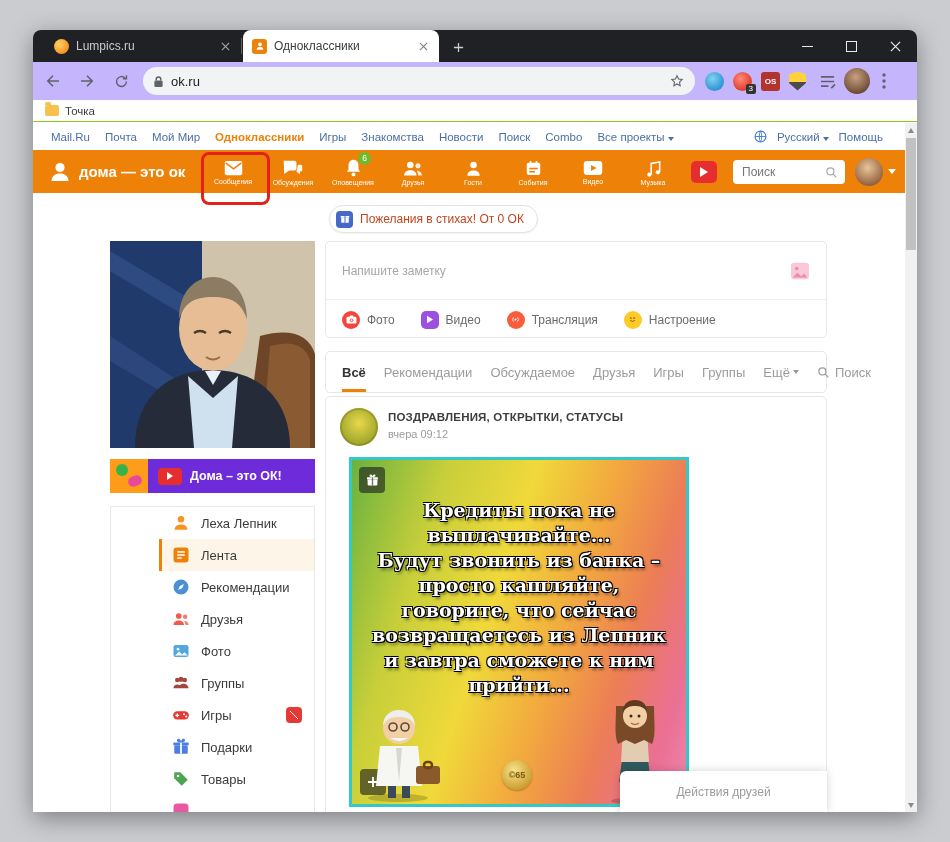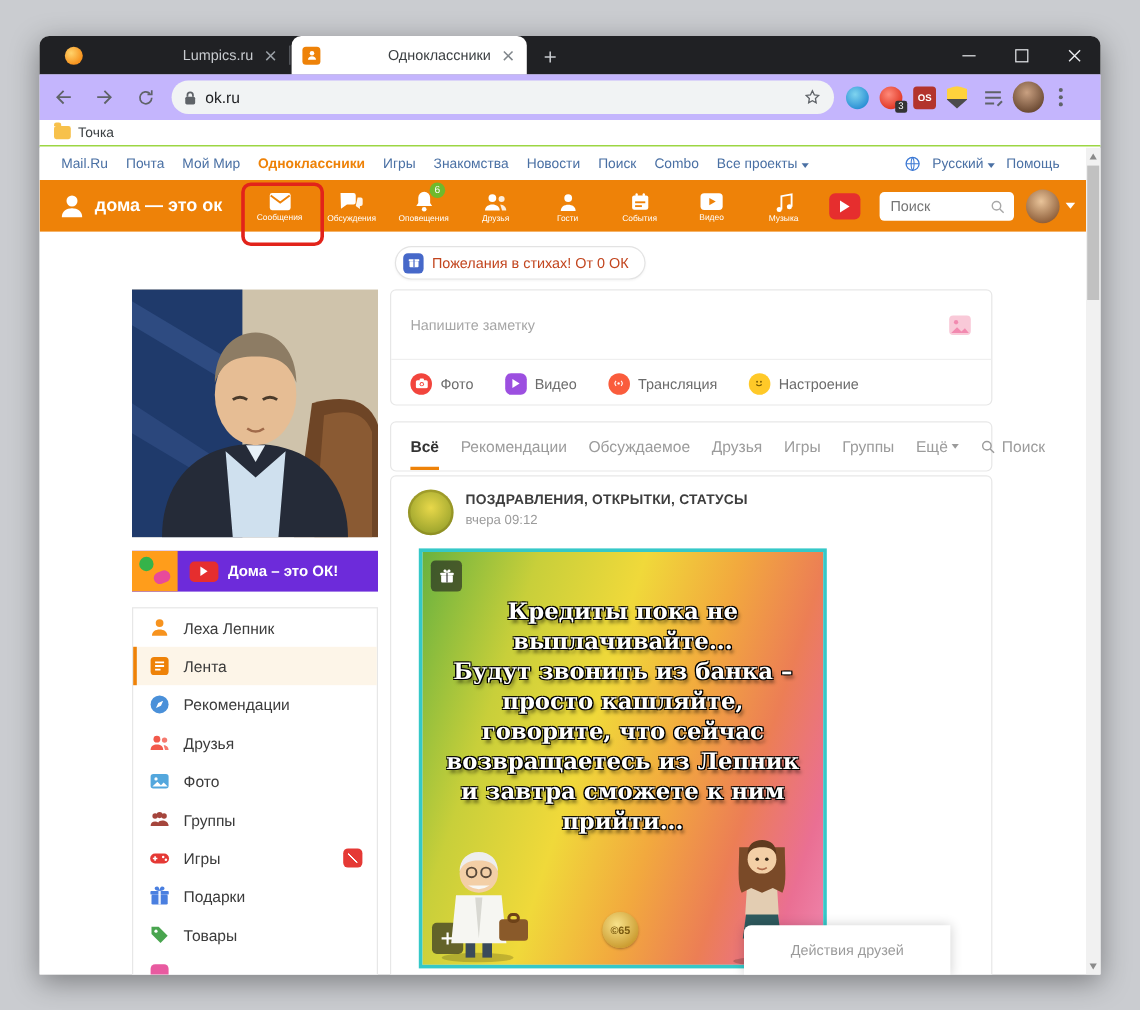--- a/index.html
+++ b/index.html
@@ -7,21 +7,21 @@
     width:950px;height:842px;background:#caccd0;
     font-family:"Liberation Sans",sans-serif;position:relative;overflow:hidden;
   }
   svg{display:block;}
 
   
   .window{position:absolute;left:33px;top:30px;width:884px;height:782px;
     border-radius:8px 8px 0 0;box-shadow:0 6px 24px rgba(0,0,0,.38);background:#fff;}
 
   
-  .titlebar{position:absolute;left:0;top:0;width:884px;height:32px;background:#202124;border-radius:8px 8px 0 0;text-align:right;}
+  .titlebar{position:absolute;left:0;top:0;width:884px;height:32px;background:#202124;border-radius:8px 8px 0 0;}
   .tab{position:absolute;top:0;height:32px;display:flex;align-items:center;gap:7px;padding:0 9px;box-sizing:border-box;width:196px;}
   .tab .tab-title{font-size:12px;white-space:nowrap;overflow:hidden;flex:1;}
   .tab.inactive{left:12px;color:#c8cbcf;}
   .tab.active{left:210px;background:#fff;color:#3c4043;border-radius:8px 8px 0 0;}
   .tab-sep{position:absolute;left:208px;top:8px;width:1px;height:16px;background:#5f6368;}
   .favicon{width:15px;height:15px;border-radius:3px;flex:none;}
   .favicon.lumpics{border-radius:50%;background:radial-gradient(circle at 35% 35%,#ffd36b,#f7931e 70%);}
   .favicon.okru{background:#ee8208;display:flex;align-items:center;justify-content:center;}
   .tab-close{width:14px;height:14px;display:flex;align-items:center;justify-content:center;flex:none;border-radius:50%;}
   .newtab{position:absolute;left:414px;top:6px;width:22px;height:22px;display:flex;align-items:center;justify-content:center;border-radius:50%;}
@@ -87,21 +87,21 @@
   
   .side-photo{position:absolute;left:77px;top:118px;width:205px;height:207px;overflow:hidden;}
   .video-banner{position:absolute;left:77px;top:336px;width:205px;height:34px;background:#6d2bda;display:flex;align-items:center;overflow:hidden;}
   .vb-art{width:38px;height:34px;background:#ff9d1b;position:relative;flex:none;}
   .vb-dot1{position:absolute;left:6px;top:5px;width:12px;height:12px;border-radius:50%;background:#35b34a;}
   .vb-dot2{position:absolute;left:18px;top:17px;width:14px;height:10px;border-radius:5px;background:#e84a9a;transform:rotate(-20deg);}
   .vb-play{width:24px;height:17px;background:#e62e2e;border-radius:4px;display:flex;align-items:center;justify-content:center;margin:0 8px 0 10px;flex:none;}
   .vb-play i{width:0;height:0;border-top:4px solid transparent;border-bottom:4px solid transparent;border-left:6px solid #fff;}
   .vb-text{color:#fff;font-size:12.5px;font-weight:bold;white-space:nowrap;}
 
-  .menu-card{position:absolute;left:77px;top:383px;width:205px;height:330px;background:#fff;border:1px solid #e7e7e7;box-sizing:border-box;}
+  .menu-card{position:absolute;left:77px;top:383px;width:205px;height:330px;background:#fff;border:1px solid #e7e7e7;box-sizing:border-box;padding-left:48px;}
   .menu-row{height:32px;display:flex;align-items:center;gap:11px;padding-left:13px;position:relative;}
   .menu-row .mlabel{font-size:13px;color:#3b3b3b;}
   .menu-row.active{background:#fdf5e8;}
   .menu-row.active:before{content:"";position:absolute;left:0;top:0;width:3px;height:100%;background:#ee8208;}
   .micon{width:18px;height:18px;flex:none;}
   .games-badge{position:absolute;right:12px;width:16px;height:16px;border-radius:4px;background:#e53935;}
   .games-badge:after{content:"";position:absolute;left:4px;top:4px;width:8px;height:8px;background:
      linear-gradient(45deg,transparent 45%,#fff 45%,#fff 55%,transparent 55%);}
 
   
@@ -132,21 +132,21 @@
     text-shadow:-1px -1px 0 #000,1px -1px 0 #000,-1px 1px 0 #000,1px 1px 0 #000,2px 3px 3px rgba(0,0,0,.45);}
   .meme-btn{position:absolute;width:26px;height:26px;background:rgba(30,30,30,.62);border-radius:4px;display:flex;align-items:center;justify-content:center;color:#fff;}
   .meme-gift{left:7px;top:7px;}
   .meme-plus{left:8px;bottom:9px;}
   .coin{position:absolute;left:150px;bottom:14px;width:30px;height:30px;border-radius:50%;
     background:radial-gradient(circle at 40% 35%,#f8e28a,#c8972a 80%);display:flex;align-items:center;justify-content:center;
     font-size:9px;color:#7a5a10;font-weight:bold;box-shadow:0 1px 2px rgba(0,0,0,.3);}
   .doctor{position:absolute;left:8px;bottom:2px;}
   .woman{position:absolute;right:16px;bottom:0;}
 
-  .friends-panel{position:absolute;left:587px;top:648px;width:172px;height:42px;background:#fff;border-radius:6px 0 0 0;
+  .friends-panel{position:absolute;left:587px;top:648px;width:207px;height:42px;background:#fff;border-radius:6px 0 0 0;
     box-shadow:0 0 10px rgba(0,0,0,.18);display:flex;align-items:center;justify-content:center;z-index:8;}
   .friends-panel span{font-size:12px;color:#9b9b9b;}
 
   
   .scrollbar{position:absolute;left:872px;top:0;width:12px;height:689px;background:#f1f1f1;}
   .sb-arrow{position:absolute;left:0;width:12px;height:14px;display:flex;align-items:center;justify-content:center;}
   .sb-up{top:0;} .sb-down{bottom:0;}
   .tri-up{width:0;height:0;border-left:3.5px solid transparent;border-right:3.5px solid transparent;border-bottom:5px solid #8a8a8a;}
   .tri-dn{width:0;height:0;border-left:3.5px solid transparent;border-right:3.5px solid transparent;border-top:5px solid #8a8a8a;}
   .sb-thumb{position:absolute;left:1px;top:15px;width:10px;height:112px;background:#c1c1c1;}

